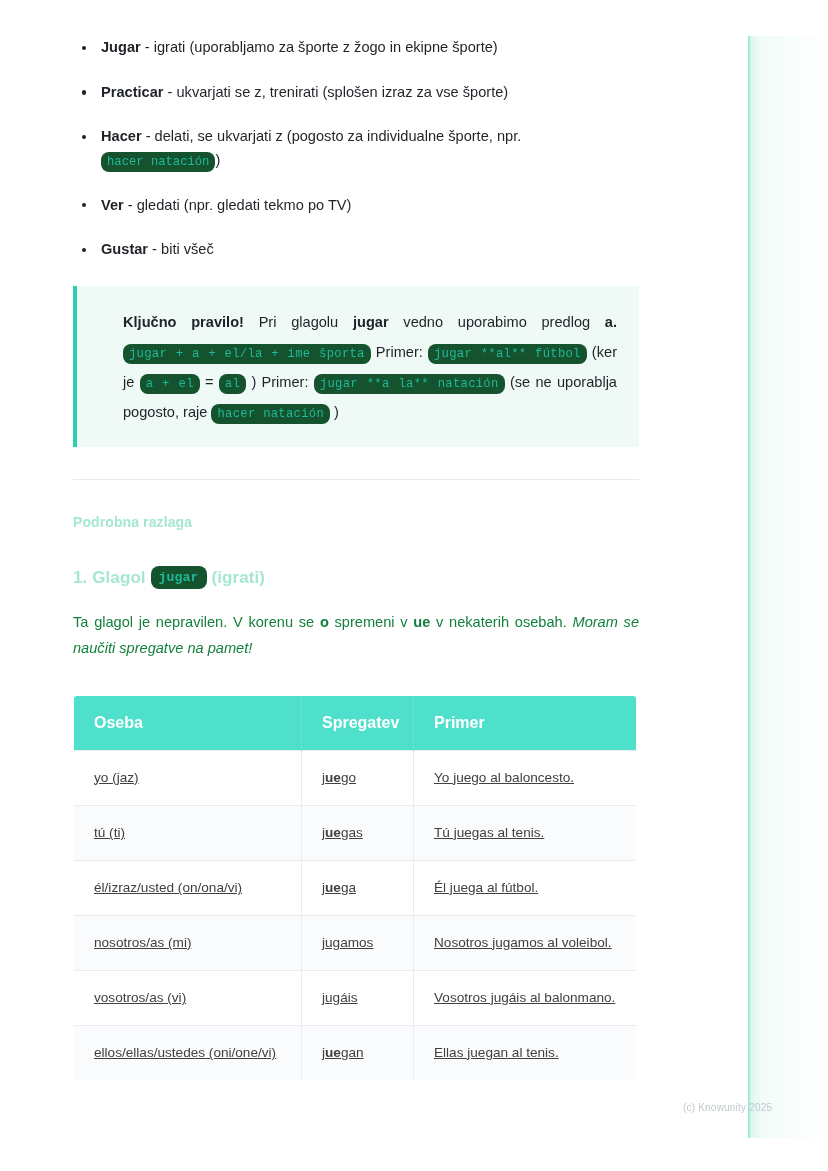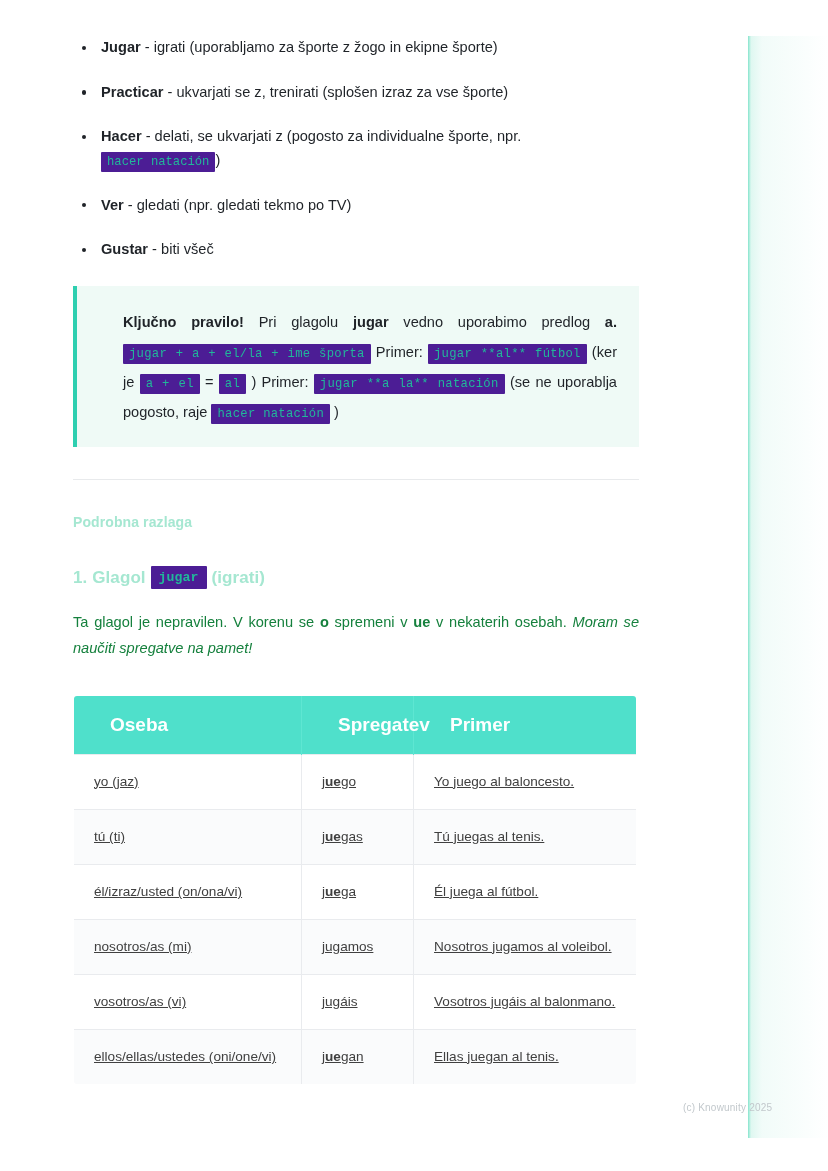--- a/index.html
+++ b/index.html
@@ -68,22 +68,22 @@
     background: #1f2328;
   }
   .b { font-weight: bold; }
   .i { font-style: italic; }
 
   
   code.chip {
     font-family: "Liberation Mono", "DejaVu Sans Mono", monospace;
     font-size: 12.2px;
     color: #21b89a;
-    background: #4c1d95;
-    border-radius: 1px;
+    background: #14532d;
+    border-radius: 8px;
     padding: 3px 6px 3.5px 6px;
     white-space: pre;
     line-height: 1.2;
   }
   code.chip.wide { letter-spacing: 0.3px; }
 
   
   .callout {
     margin: 24px 0 0 0;
     background: #effaf6;
@@ -142,23 +142,23 @@
     border: 1px solid #e7e9ec;
     border-radius: 4px;
     overflow: hidden;
     font-size: 13.6px;
     table-layout: fixed;
   }
   table.conj-table thead th {
     background: #4fe0cb;
     color: #ffffff;
     font-weight: bold;
-    font-size: 19px;
+    font-size: 16px;
     text-align: left;
-    padding: 18px 36px;
+    padding: 18px 20px;
     border-right: 1px solid #5ee6d2;
     height: 52px;
     box-sizing: border-box;
   }
   table.conj-table thead th:last-child { border-right: none; }
   table.conj-table tbody td {
     padding: 16px 20px;
     border-top: 1px solid #e9ebee;
     border-right: 1px solid #e9ebee;
     color: #404040;

